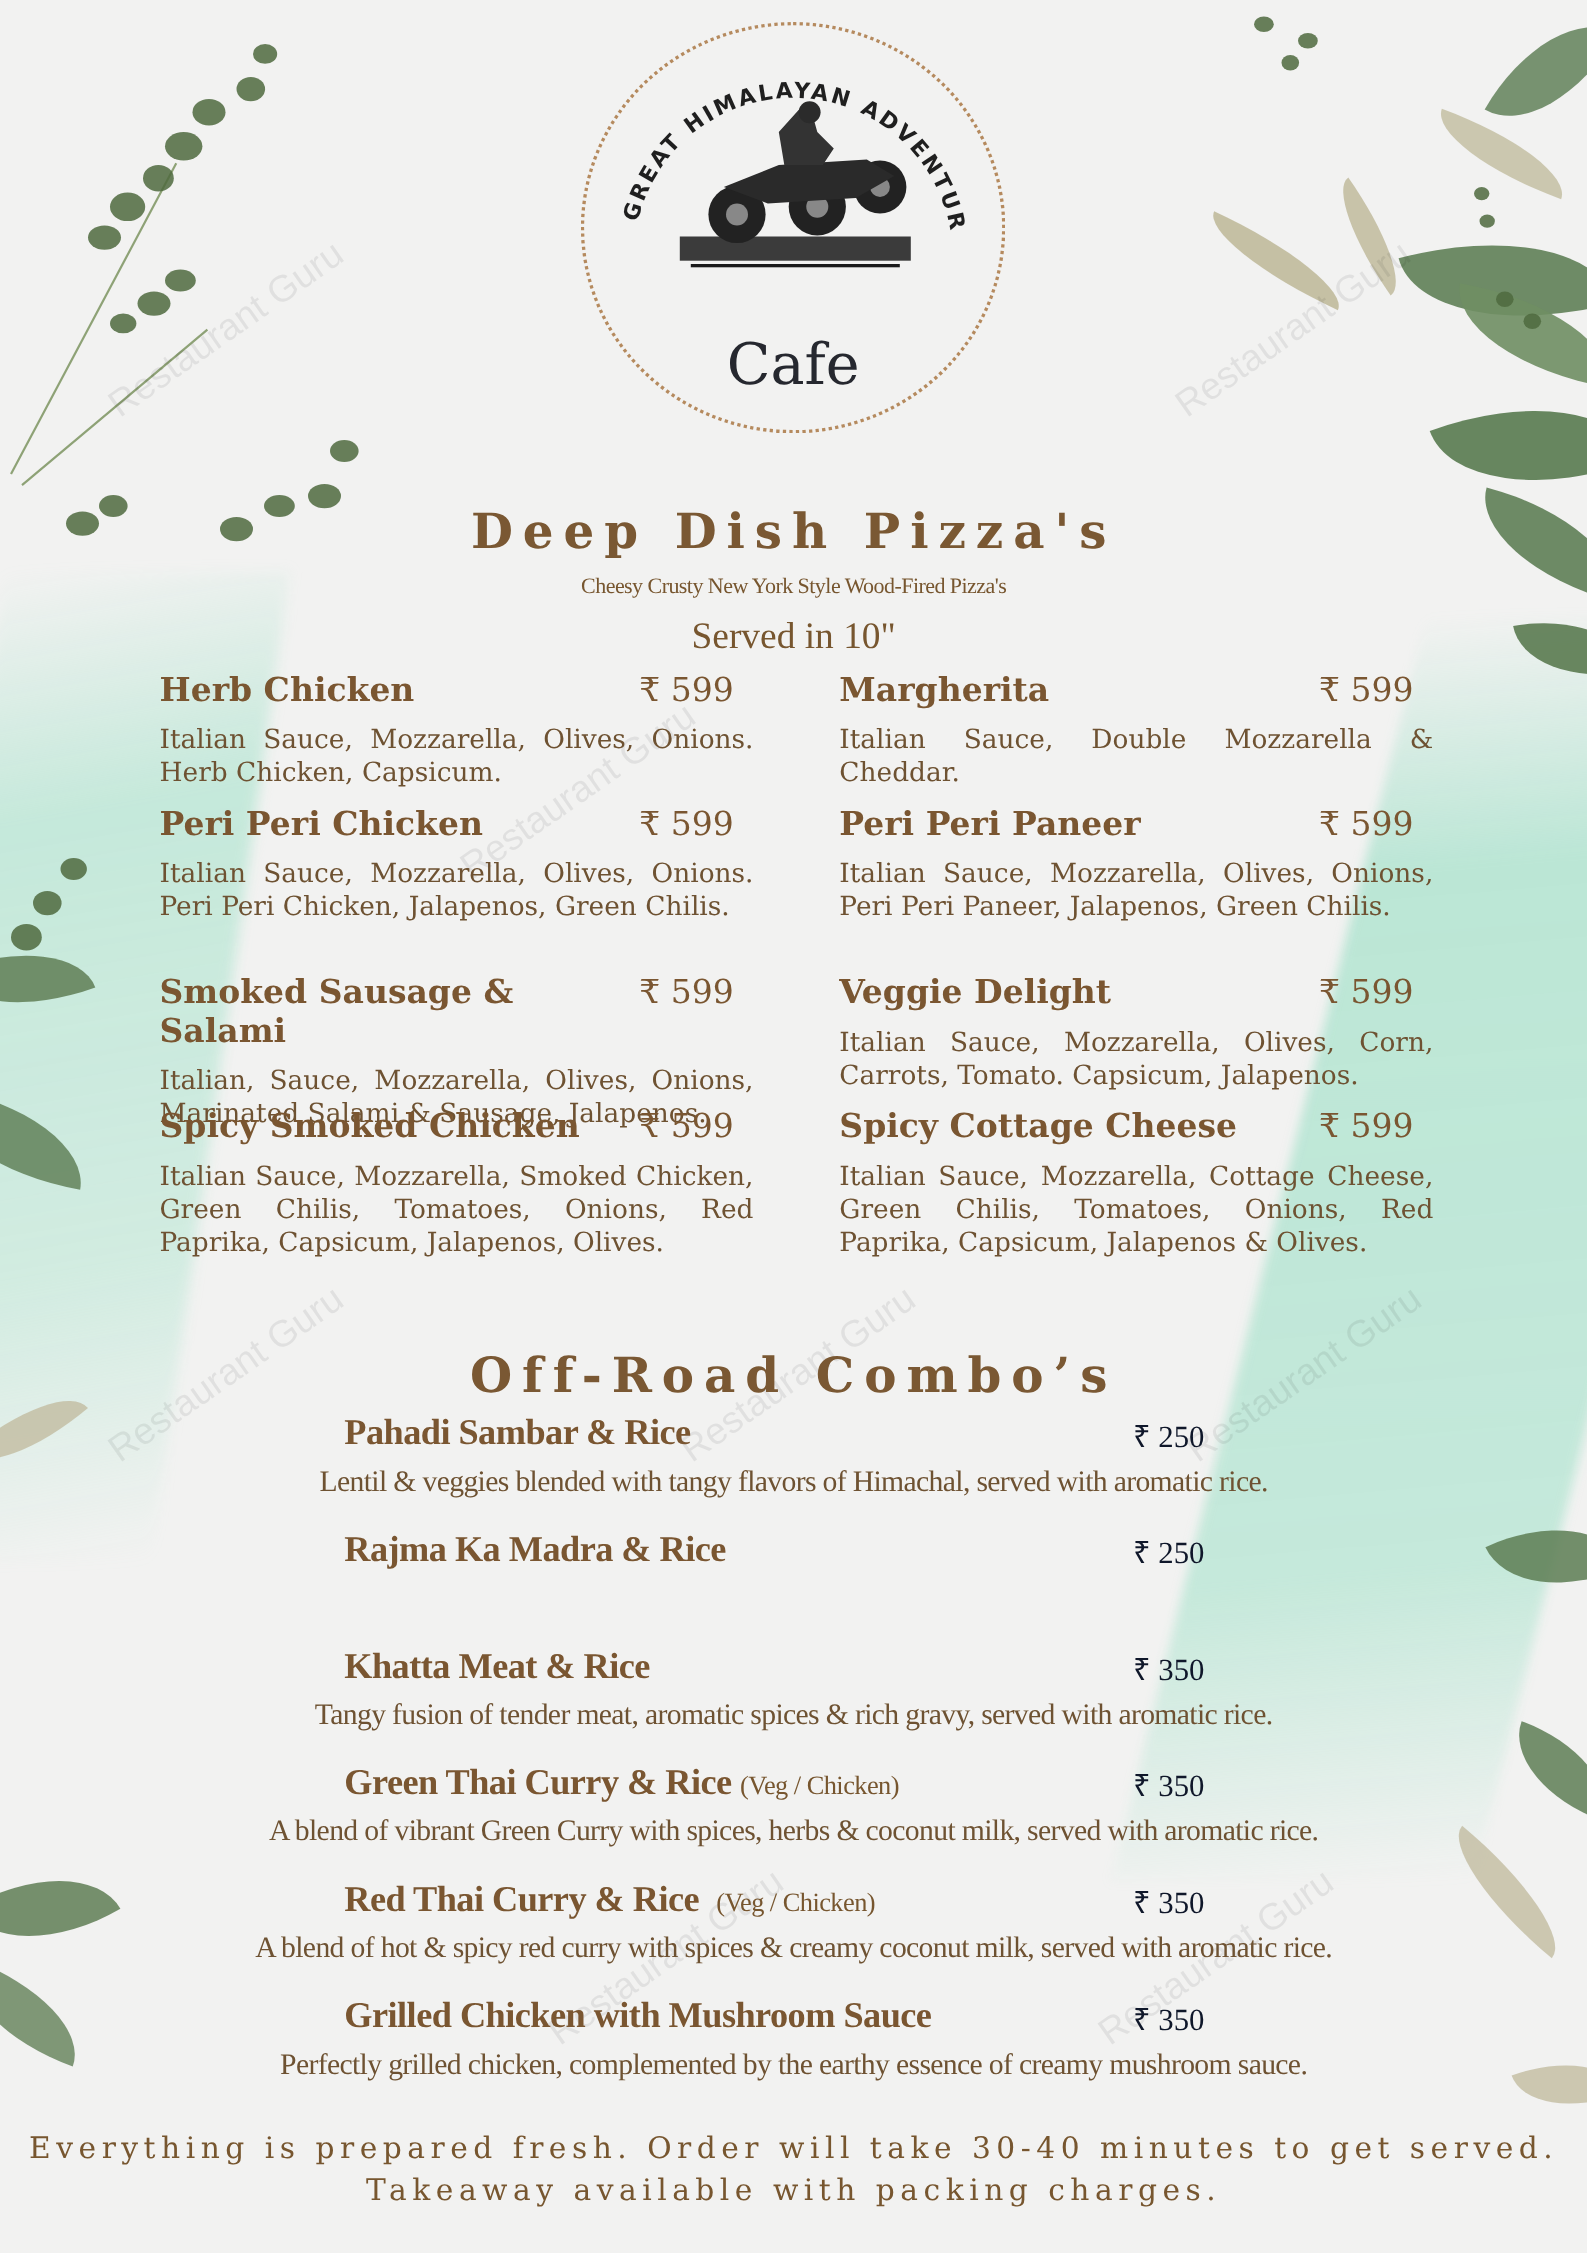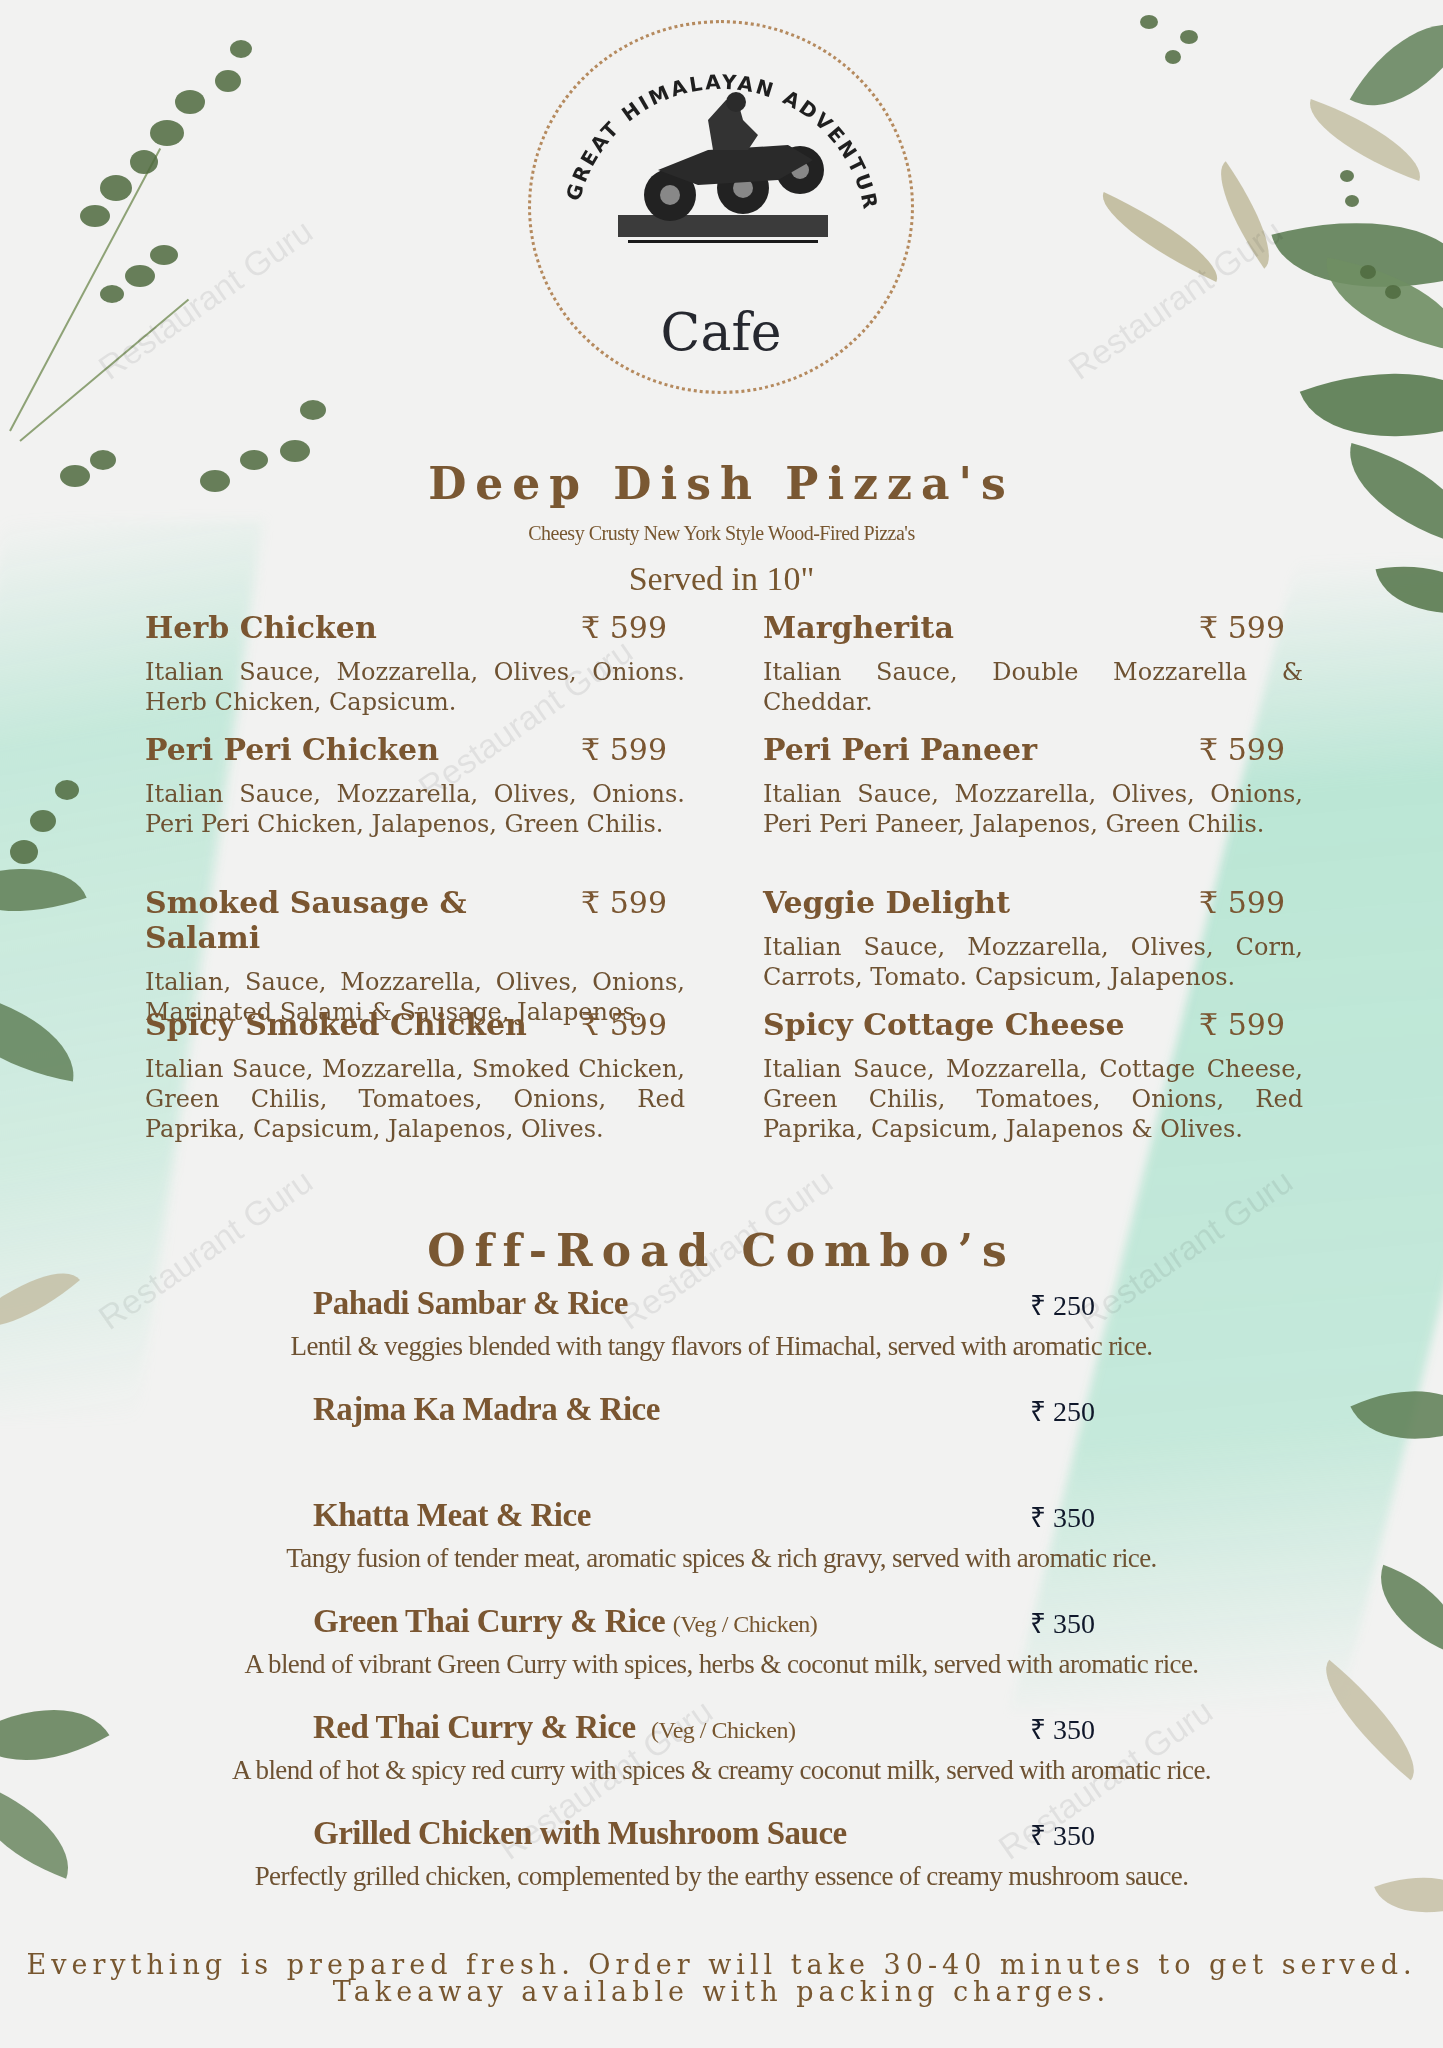--- a/index.html
+++ b/index.html
@@ -249,14 +249,14 @@
   </div>
   <div class="cb" style="top:1815px;">
     <div class="cb-head">
         <span class="cb-name"><span>Grilled Chicken with Mushroom Sauce</span></span>
         <span class="cb-price">₹ 350</span>
       </div>
     <div class="cb-desc">Perfectly grilled chicken, complemented by the earthy essence of creamy mushroom sauce.</div>
   </div>
 </div>
 
-<div class="footer" style="top:1938px;margin-top:11px;">Everything is prepared fresh. Order will take 30-40 minutes to get served.</div>
+<div class="footer" style="top:1938px;">Everything is prepared fresh. Order will take 30-40 minutes to get served.</div>
 <div class="footer" style="top:1976px;">Takeaway available with packing charges.</div>
 
 </body></html>

